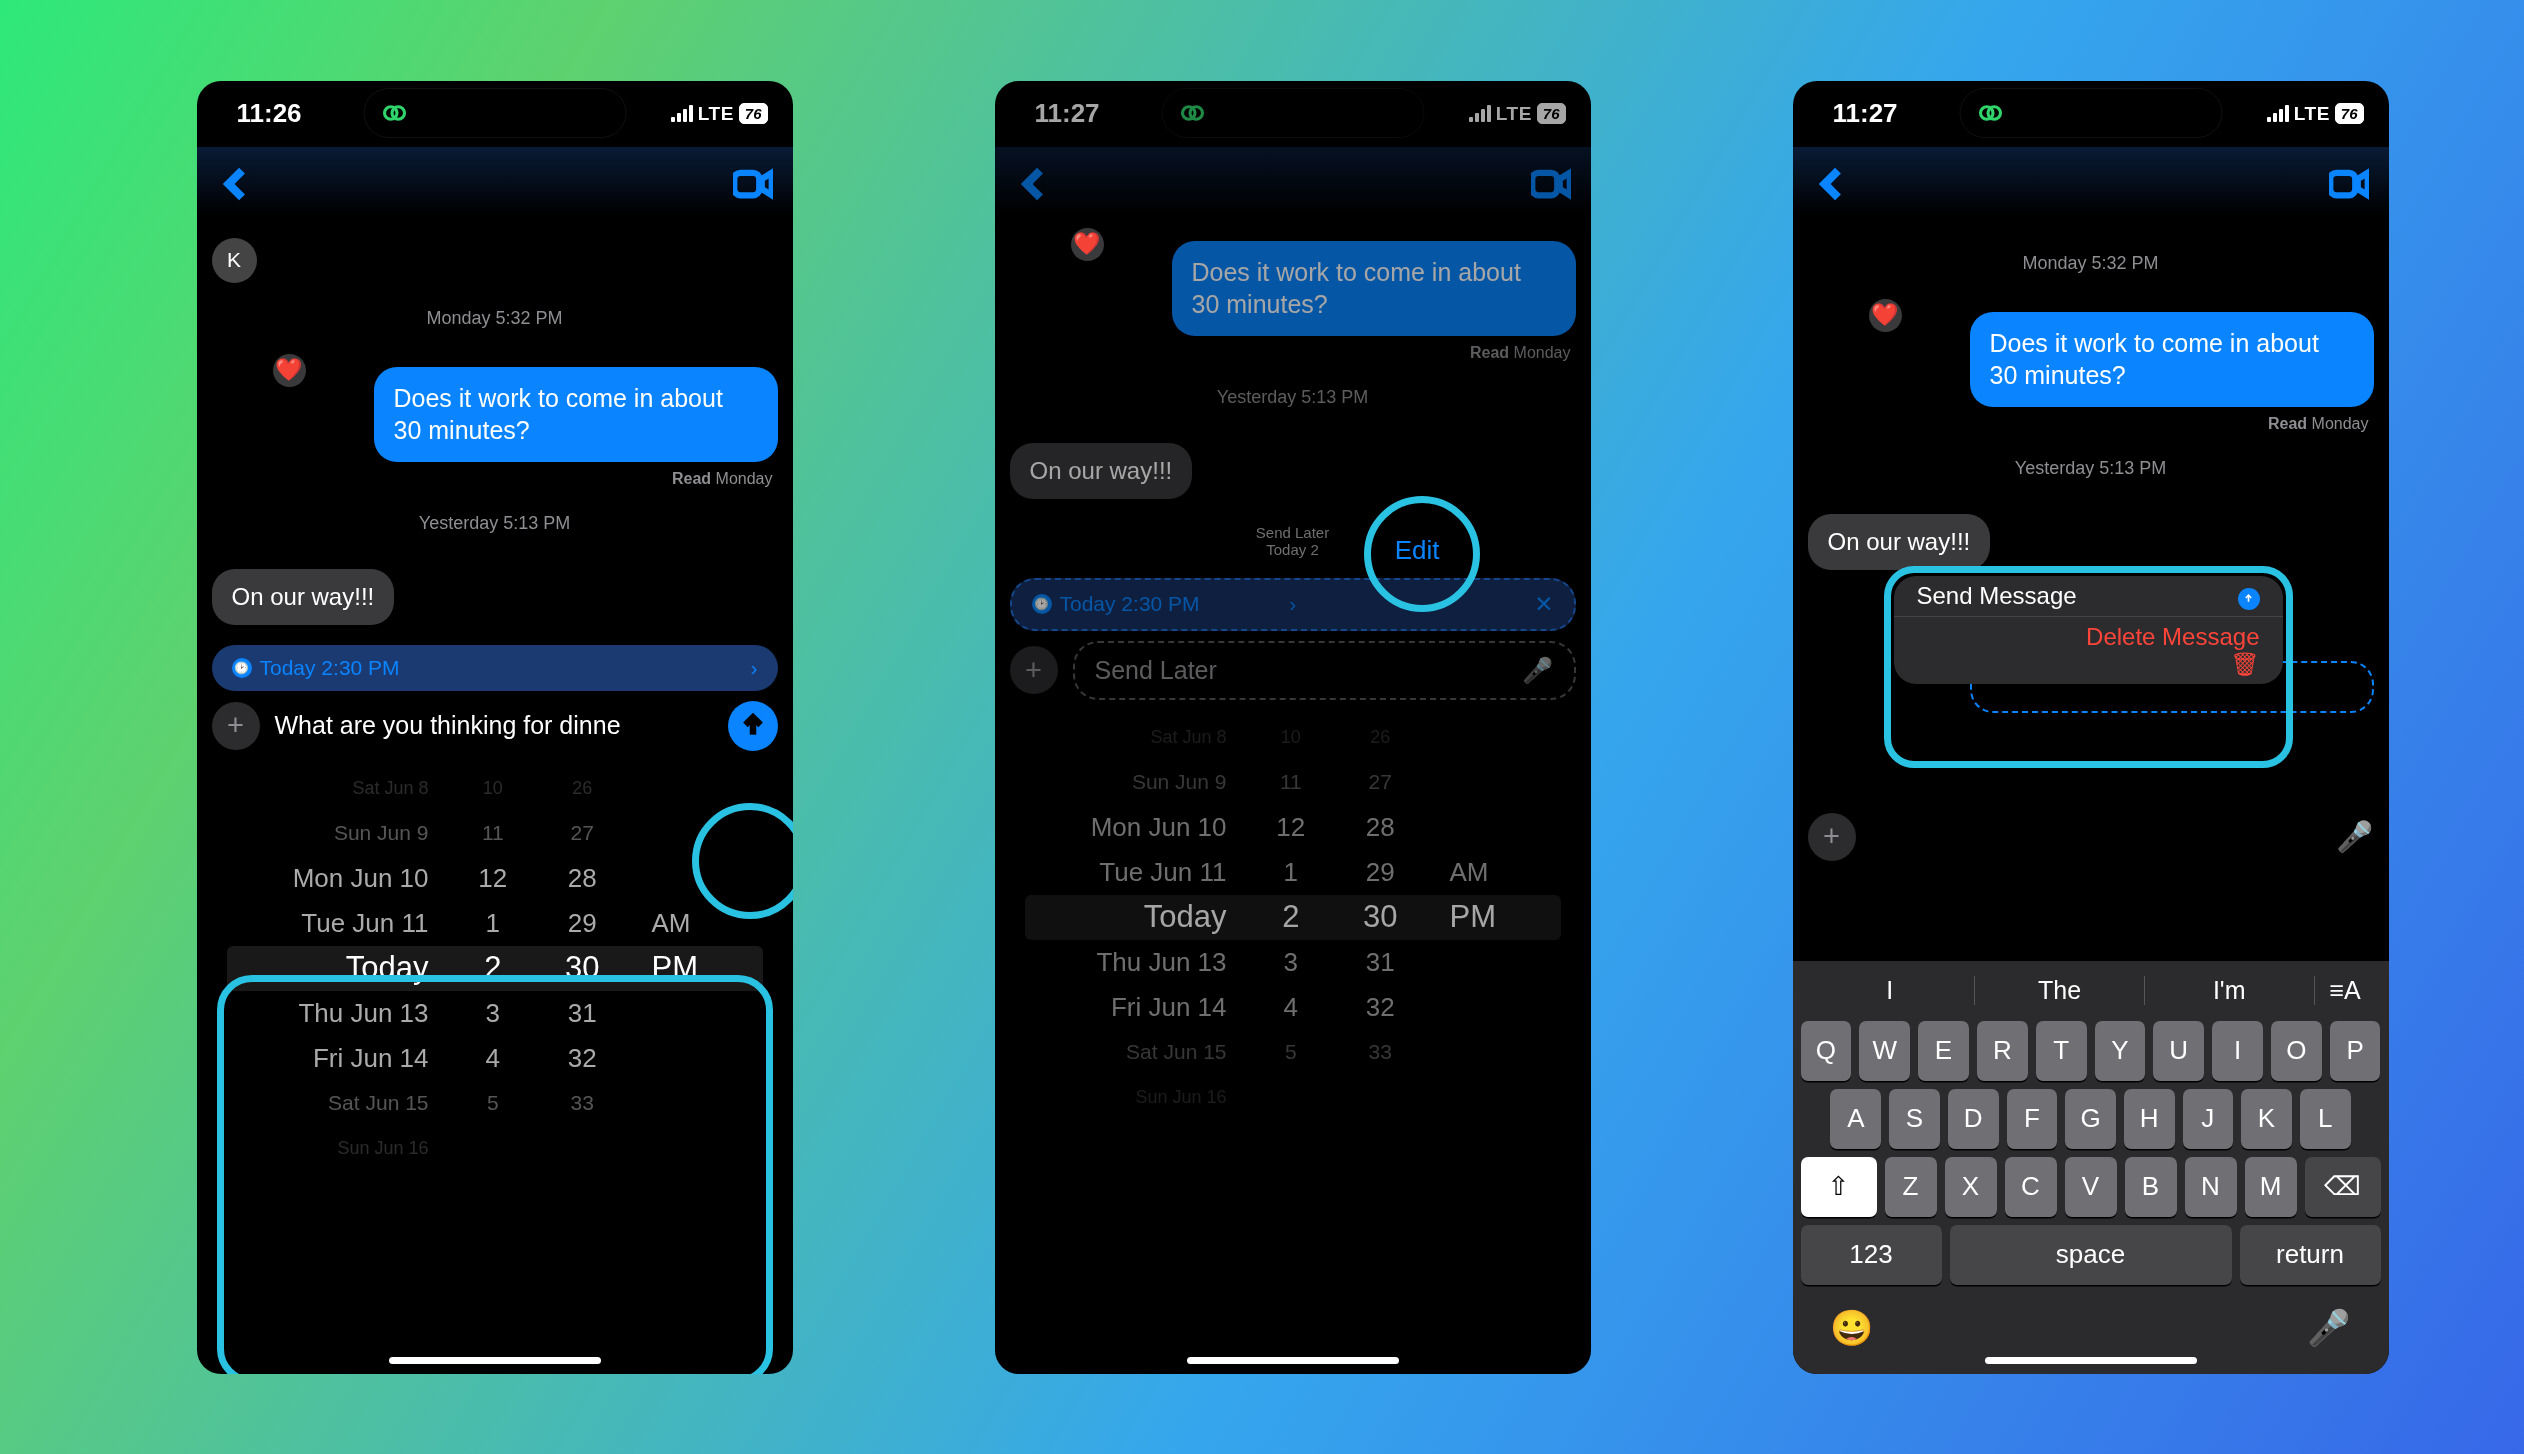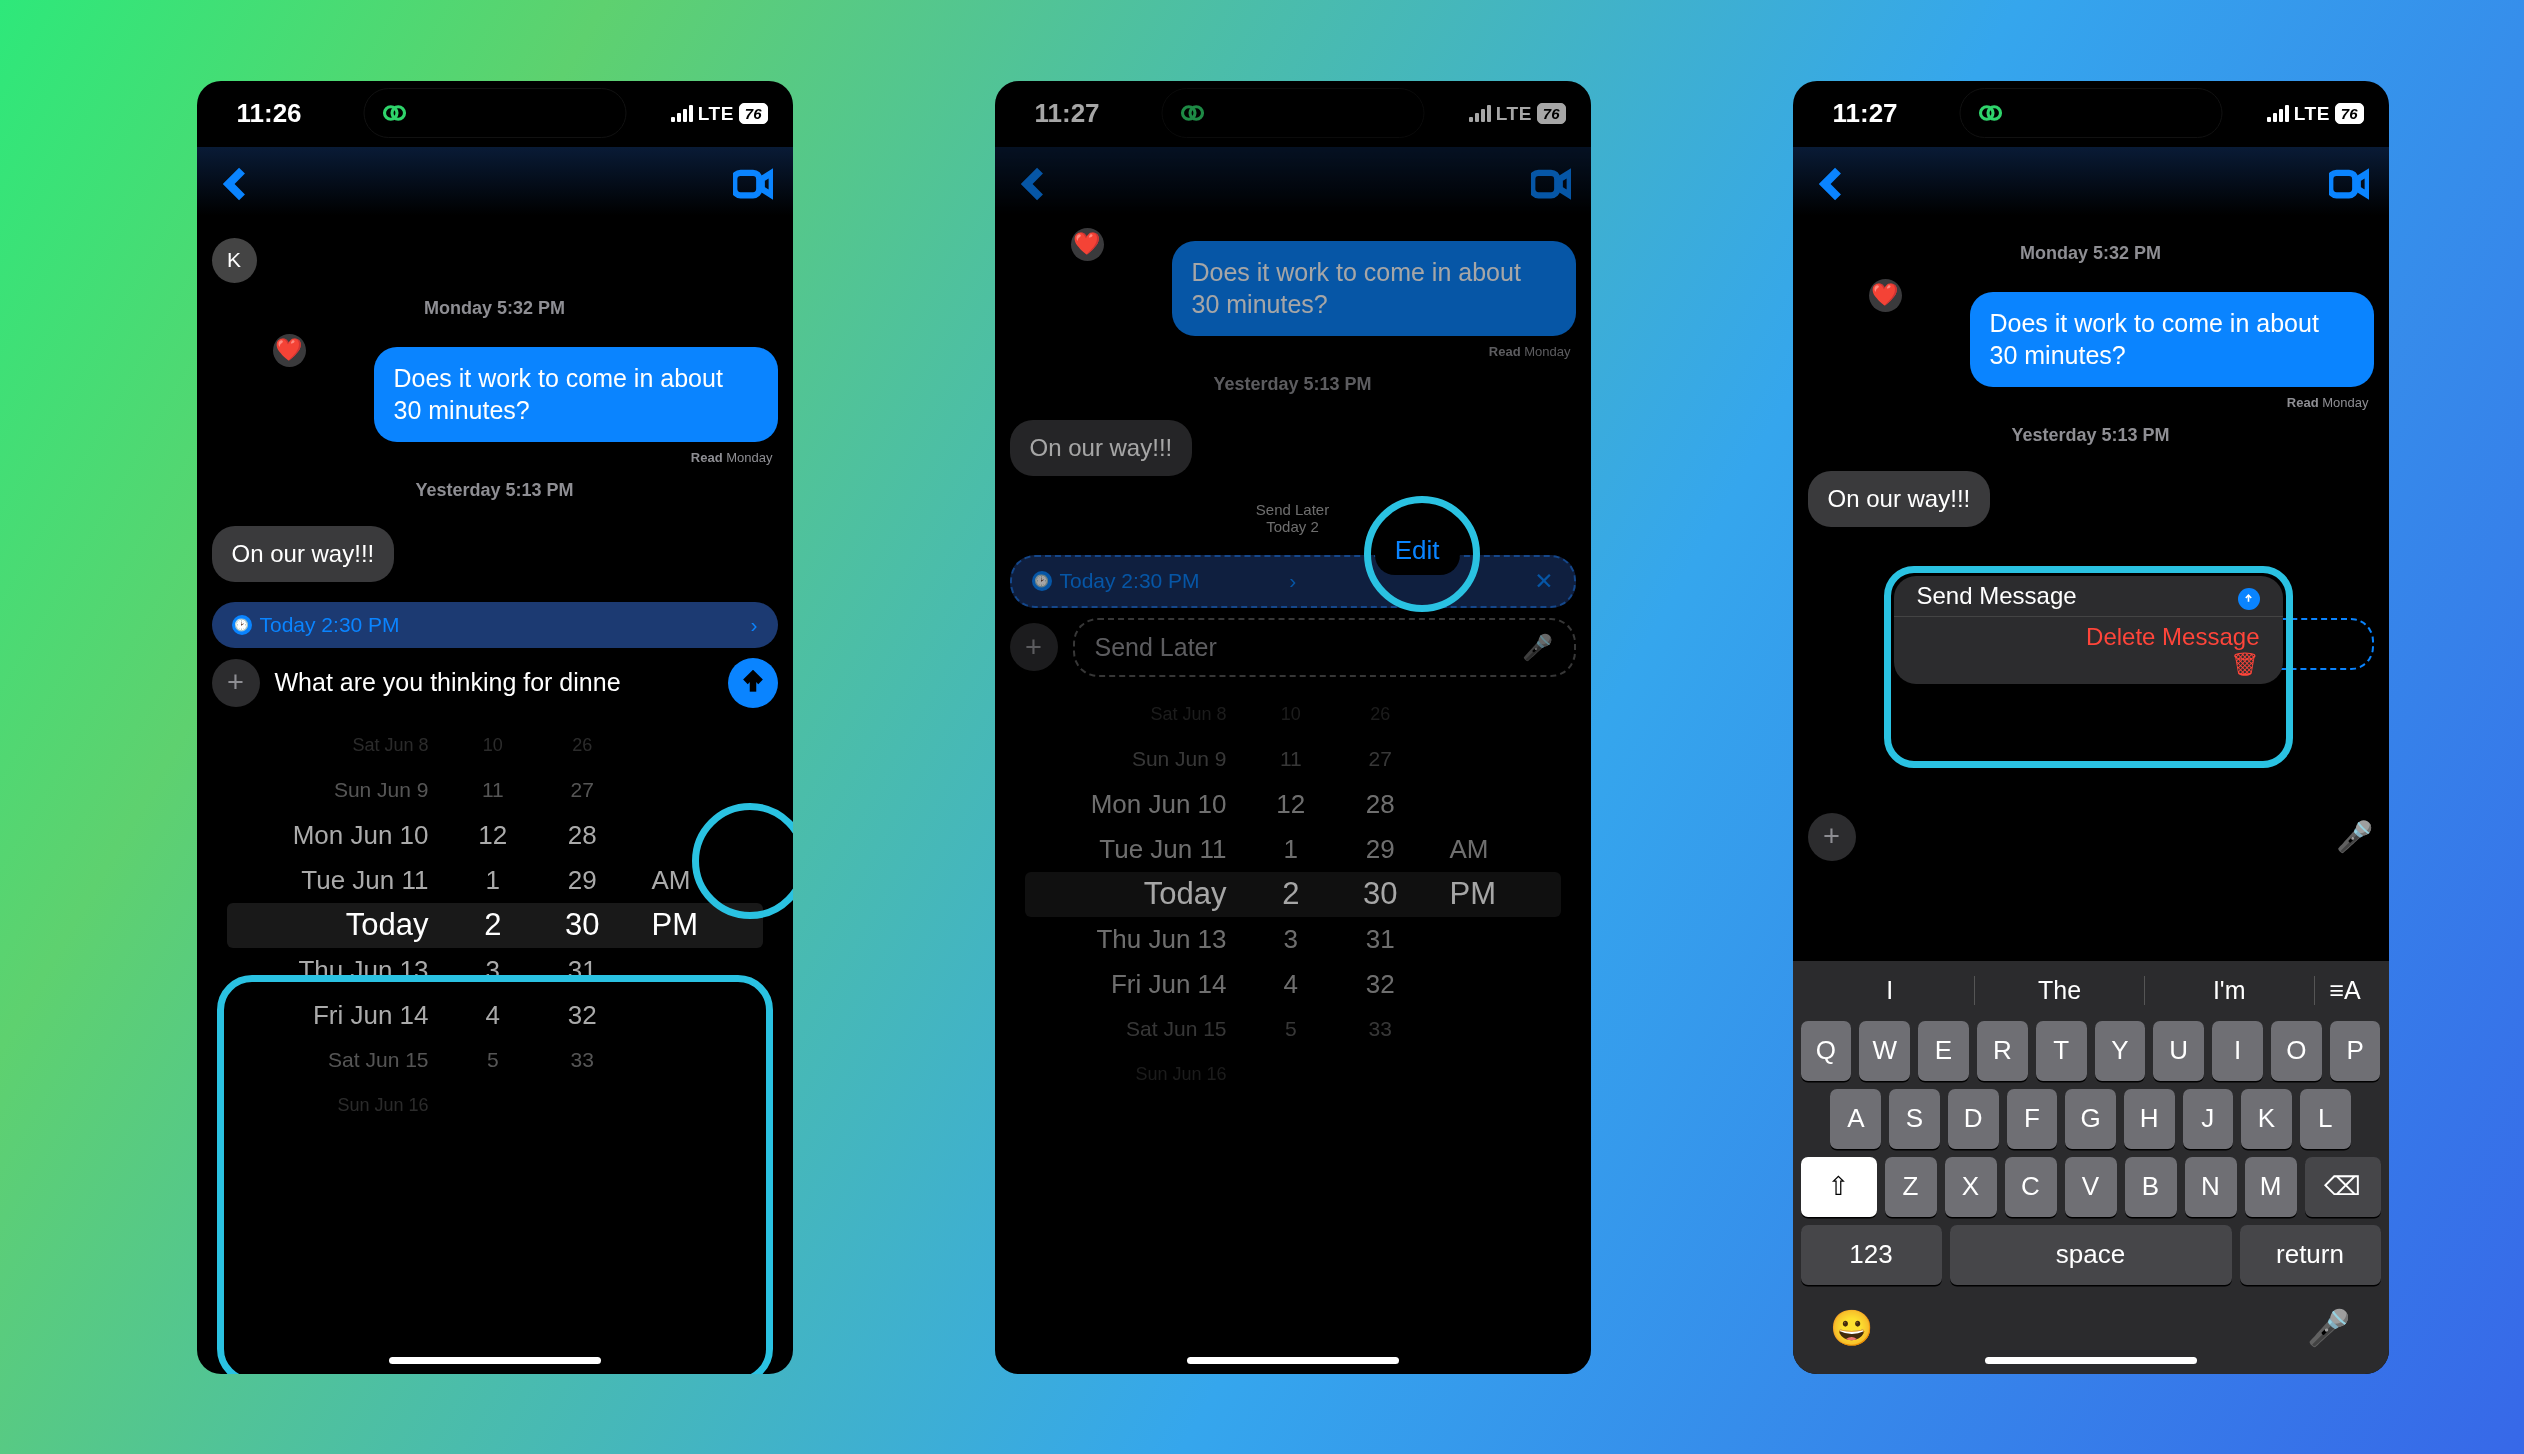--- a/index.html
+++ b/index.html
@@ -42,32 +42,32 @@
     background: linear-gradient(180deg, rgba(10,30,60,0.9), rgba(0,0,0,0.7) 90%);
   }
   .nav-back svg, .nav-video svg { width: 40px; height: 40px; stroke: #0a84ff; fill: none; stroke-width: 5; }
   
   .messages { padding: 5px 15px 0 15px; position: relative; }
   .avatar-k {
     width: 45px; height: 45px; border-radius: 50%; background: #444;
     display: flex; align-items: center; justify-content: center; font-size: 21px;
     margin: 10px 0 5px 0;
   }
-  .ts-center { text-align: center; font-size: 18px; color: #8e8e93; margin: 15px 0; font-weight: bold; }
+  .ts-center { text-align: center; font-size: 18px; color: #8e8e93; margin: 25px 0; }
   .heart-react {
     width: 33px; height: 33px; background: #3a3a3c; border-radius: 20px;
     display: flex; align-items: center; justify-content: center;
     font-size: 22px; position: relative; z-index: 2; margin-left: 61px; margin-bottom: -20px;
   }
   .bubble-blue {
     background: #0a84ff; border-radius: 23px; padding: 15px 20px; font-size: 25px;
     line-height: 1.3; max-width: 404px; margin-left: auto; position: relative;
   }
   .bubble-blue.dashed { background: transparent; border: 2px dashed #0a84ff; color: #0a84ff; }
-  .read-rec { text-align: right; color: #8e8e93; font-size: 13px; margin: 8px 5px 0 0; }
+  .read-rec { text-align: right; color: #8e8e93; font-size: 16px; margin: 8px 5px 0 0; }
   .bubble-gray {
     background: #3a3a3c; border-radius: 23px; padding: 14px 20px; font-size: 24px;
     display: inline-block; margin-top: 10px;
   }
   
   .schedule-wrap { padding: 0 15px; margin-top: 20px; }
   .schedule-bar {
     background: #1c3a72; border-radius: 25px; padding: 11px 20px;
     display: flex; align-items: center; gap: 8px; font-size: 21px;
   }

